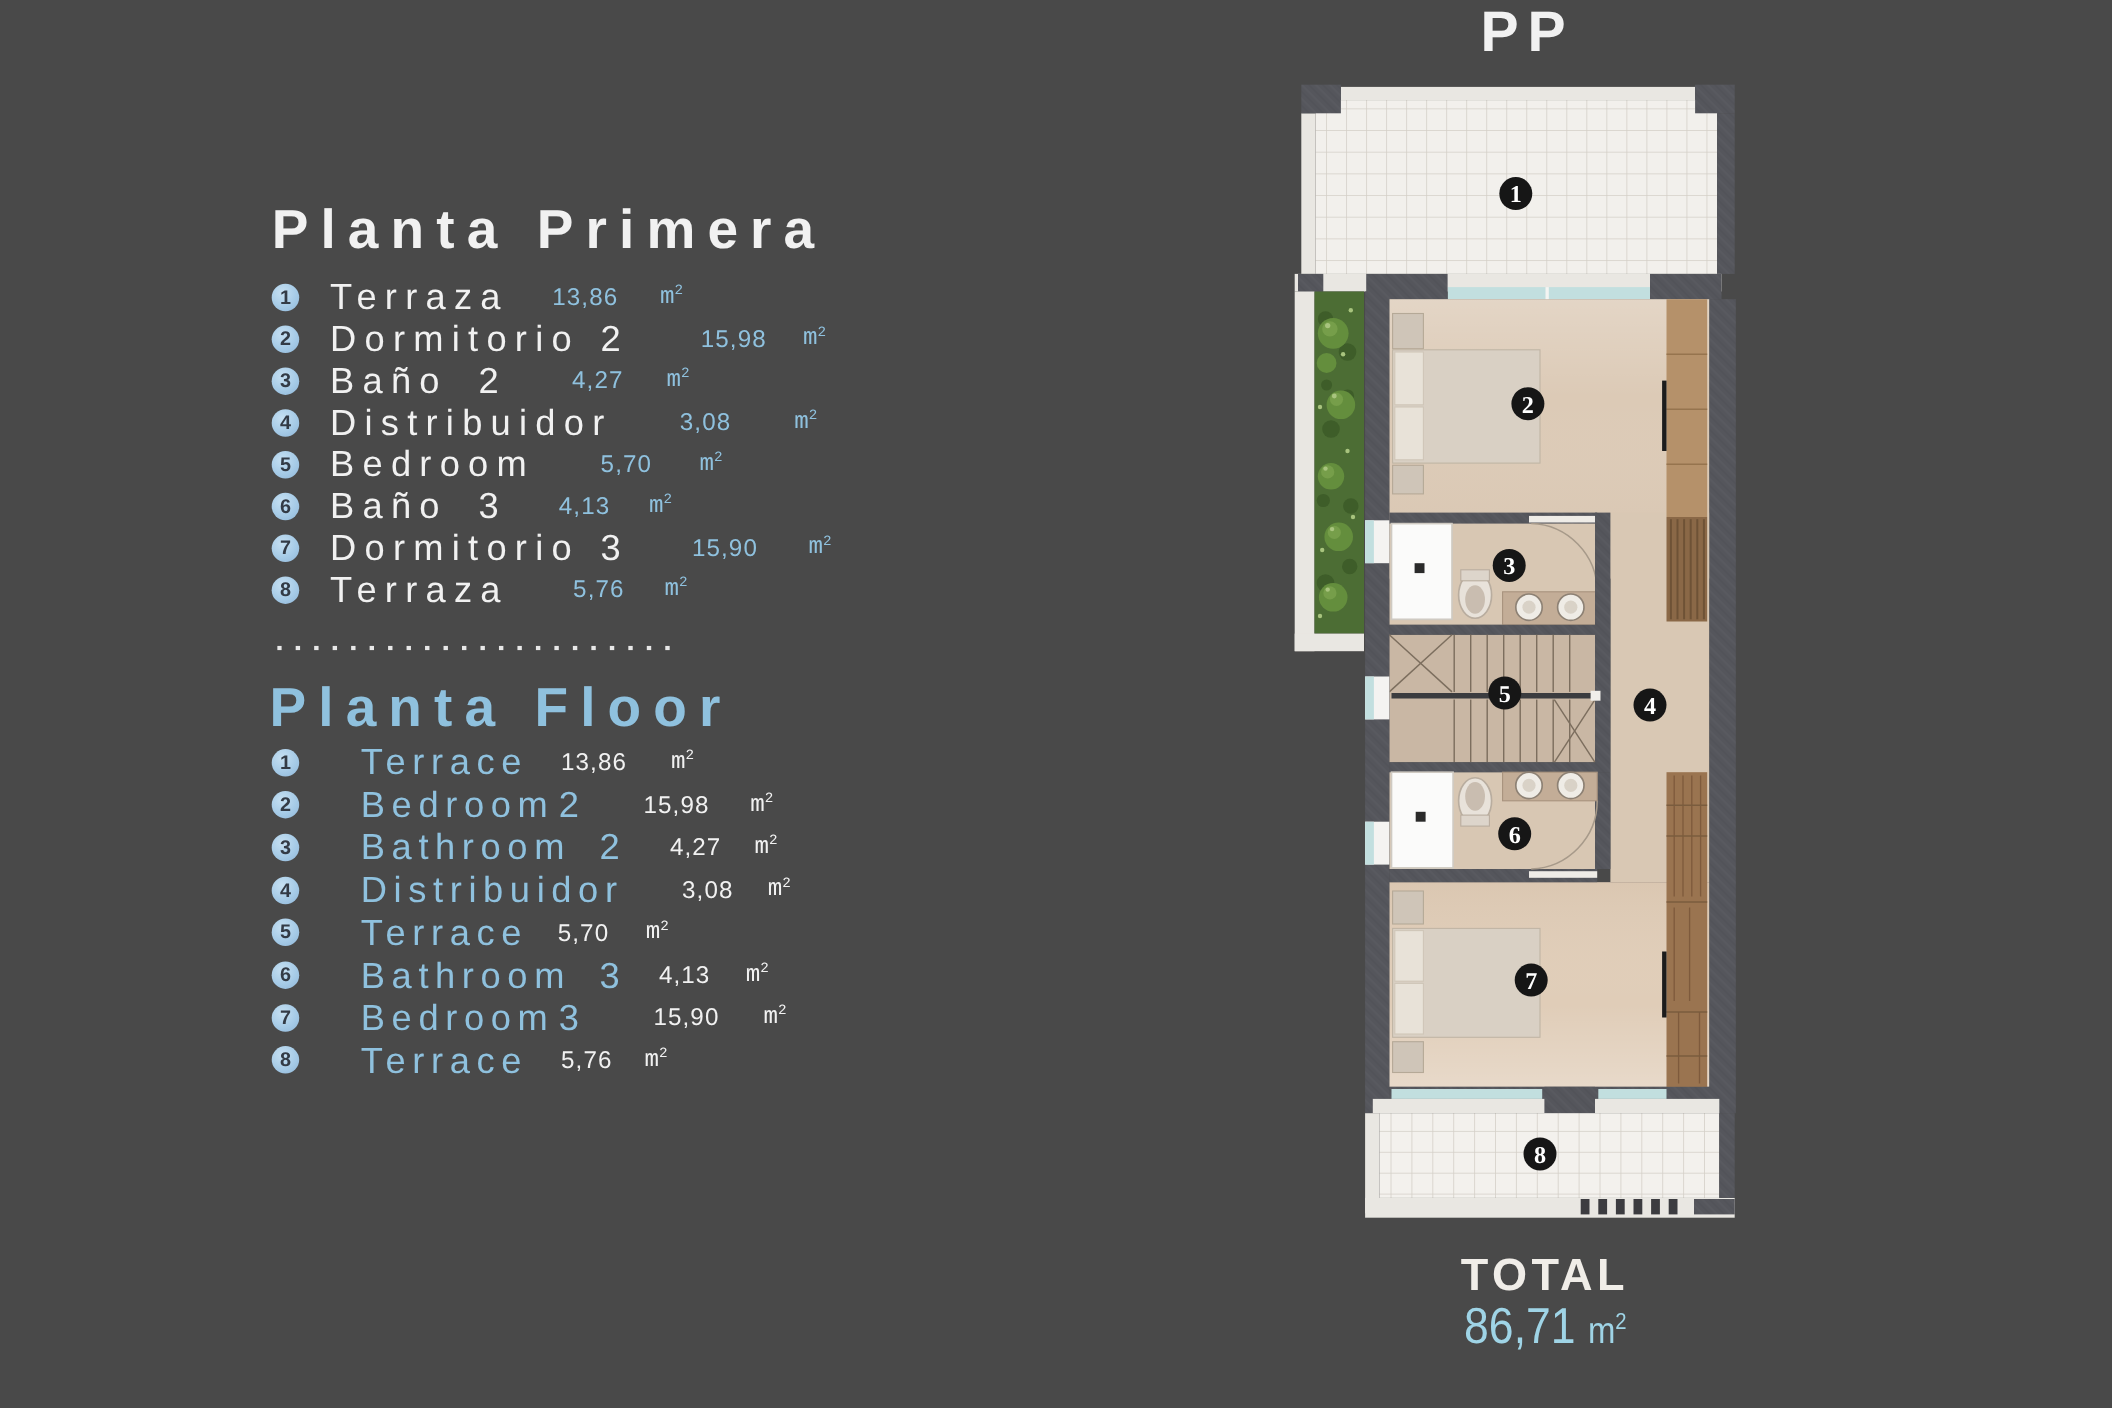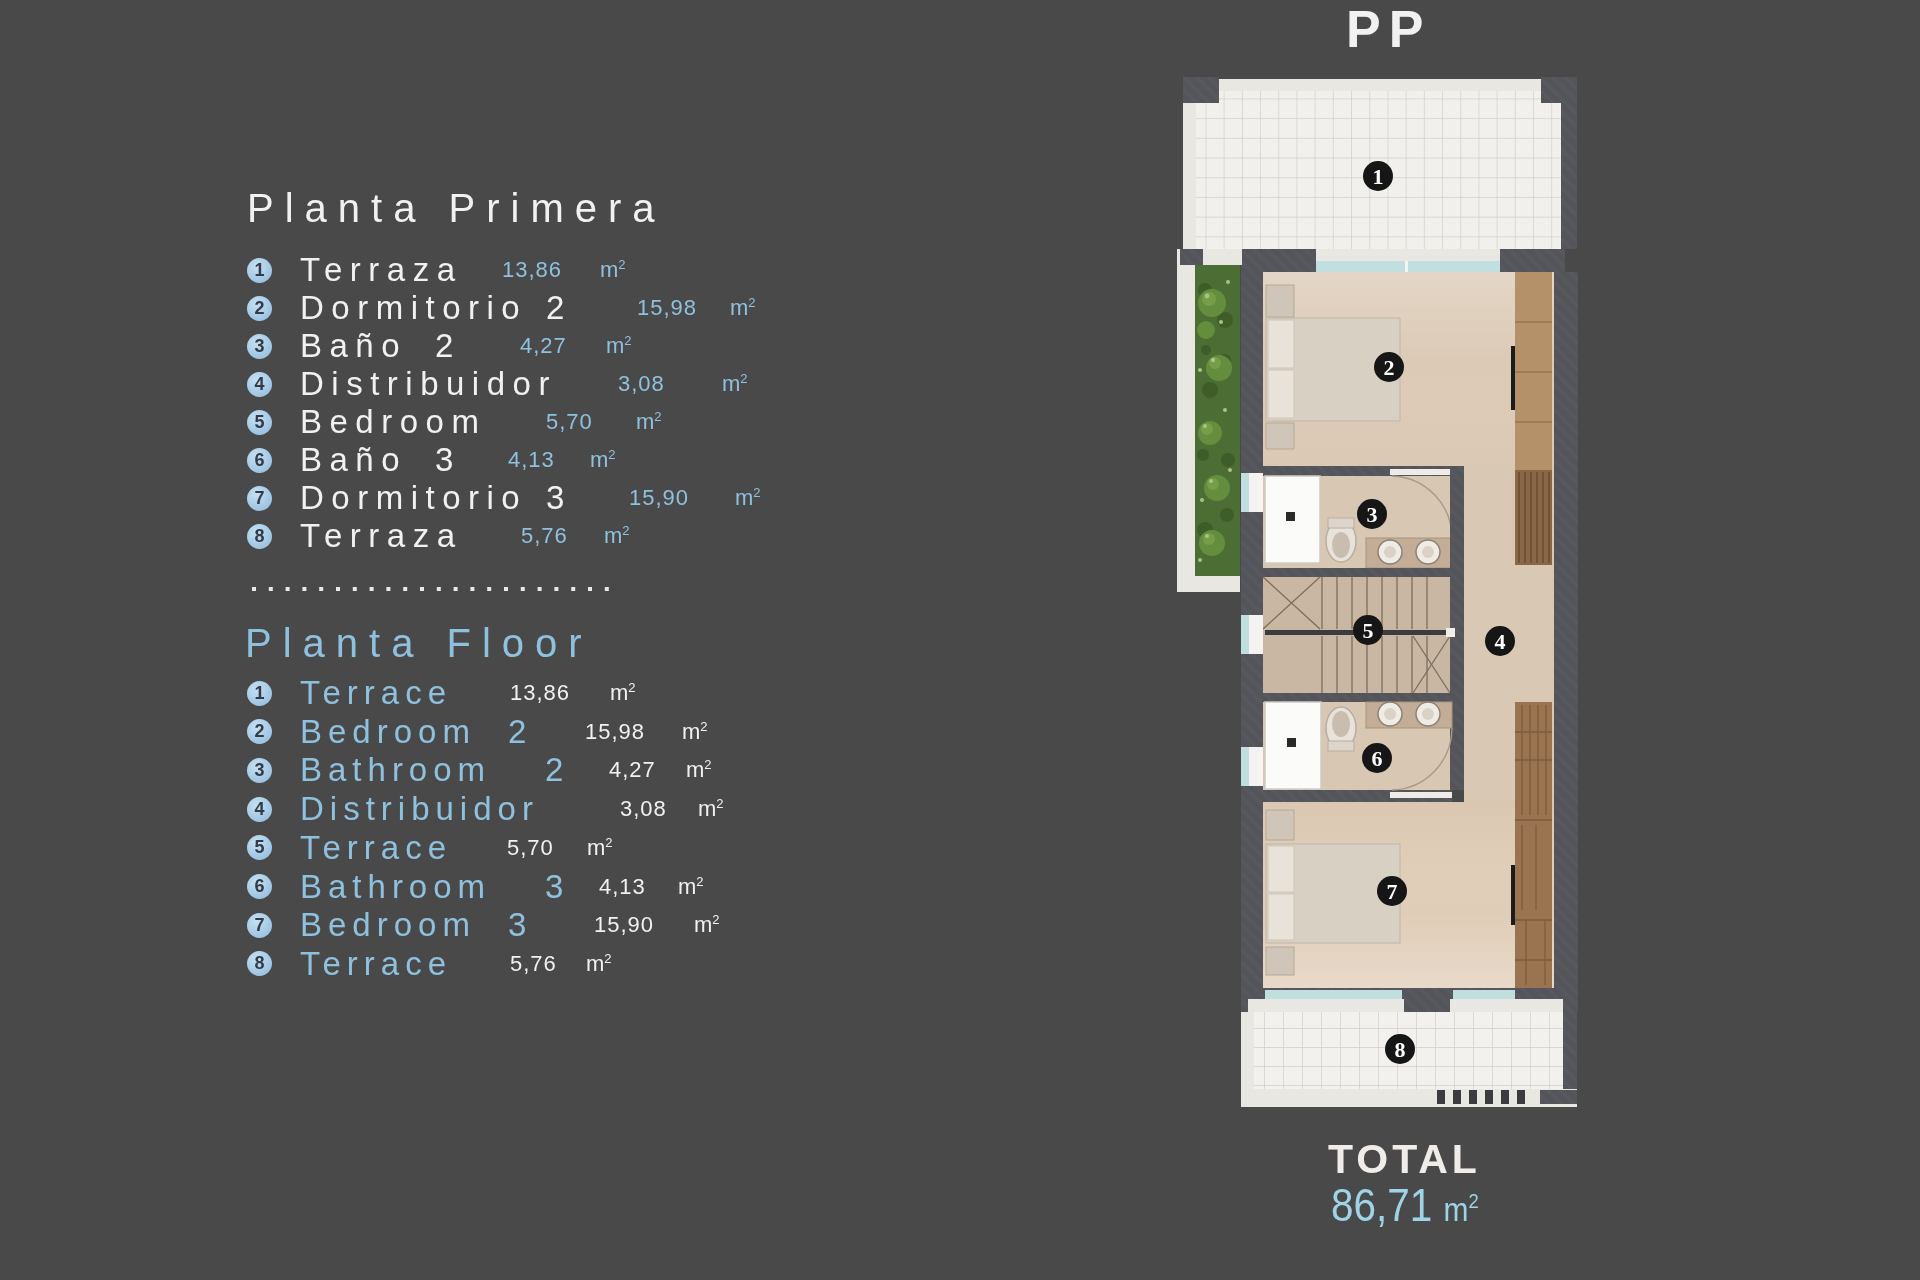--- a/index.html
+++ b/index.html
@@ -1,28 +1,28 @@
 <!DOCTYPE html>
 <html><head>
 <meta charset="utf-8">
 <style>
 html,body{margin:0;padding:0;}
 body{width:1920px;height:1280px;background:#494949;position:relative;overflow:hidden;
      font-family:"Liberation Sans", sans-serif;}
 .abs{position:absolute;}
-.h1{font-weight:normal;font-size:40px;letter-spacing:11px;line-height:46px;white-space:nowrap;}
+.h1{font-weight:bold;font-size:50px;letter-spacing:11px;line-height:46px;white-space:nowrap;}
 .row{position:absolute;height:38px;line-height:38px;font-size:33px;white-space:nowrap;}
 .badge{position:absolute;width:25px;height:25px;border-radius:50%;
   background:radial-gradient(circle at 38% 32%, #c6e0f2 0%, #a6cbe7 55%, #8fb6d8 100%);
   color:#333b46;font-size:18px;font-weight:bold;text-align:center;line-height:25px;}
 .nm{position:absolute;letter-spacing:7.5px;}
-.nm2{position:absolute;letter-spacing:6px;}
+.nm2{position:absolute;letter-spacing:6px;margin-left:28px;}
 .dg{position:absolute;}
 .vl{position:absolute;letter-spacing:1px;font-size:22px;}
-.mm{position:absolute;font-size:22px;letter-spacing:0;}
+.mm{position:absolute;font-size:22px;letter-spacing:0;font-family:Liberation Mono, monospace;}
 .mm i{font-style:normal;font-size:13px;position:relative;top:-8px;}
 .wt{color:#f1f1f1;}
 .bl{color:#8fc1de;}
 .dots{position:absolute;left:252px;top:587px;width:380px;height:6px;}
 </style>
 </head>
 <body>
 
 <div class="abs h1 wt" style="left:247px;top:185px;">Planta Primera</div>
 

